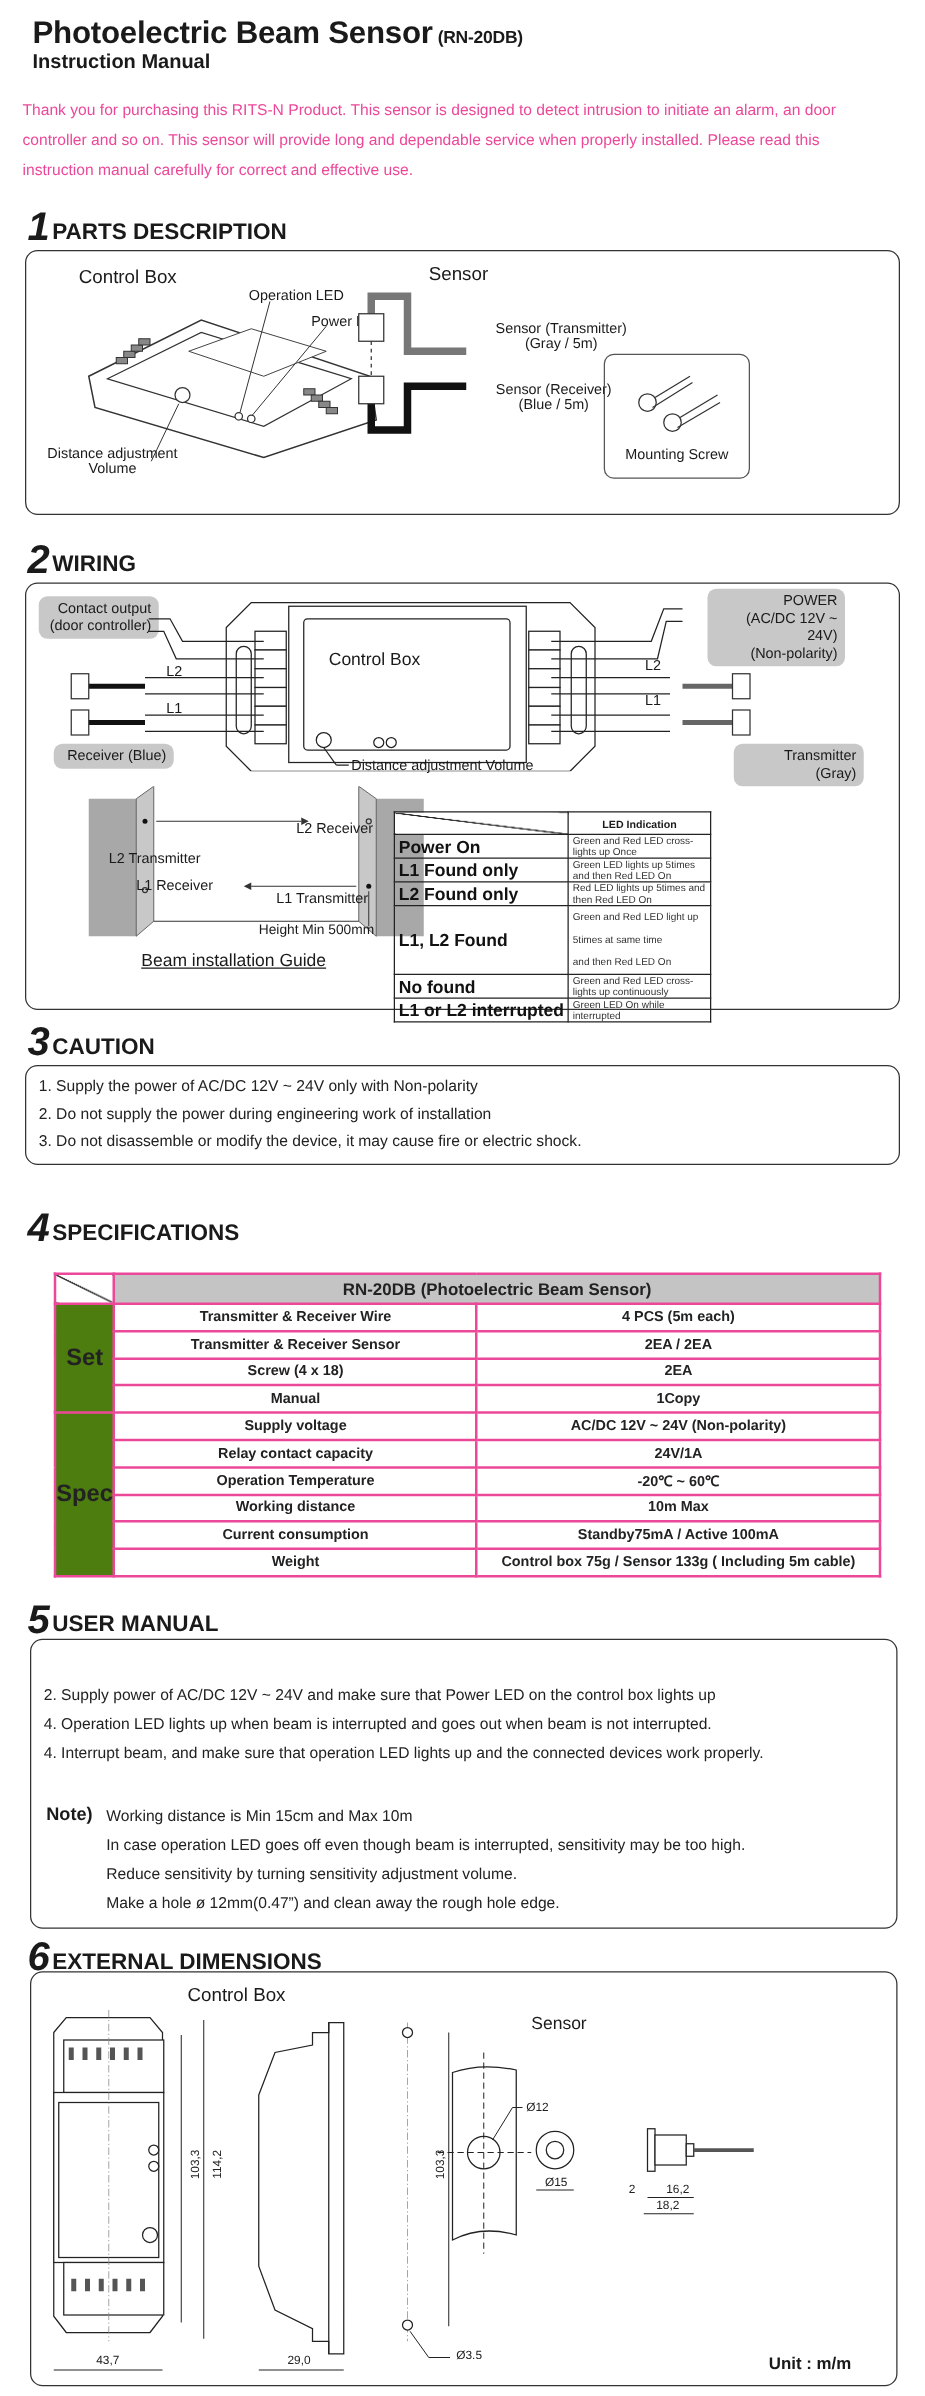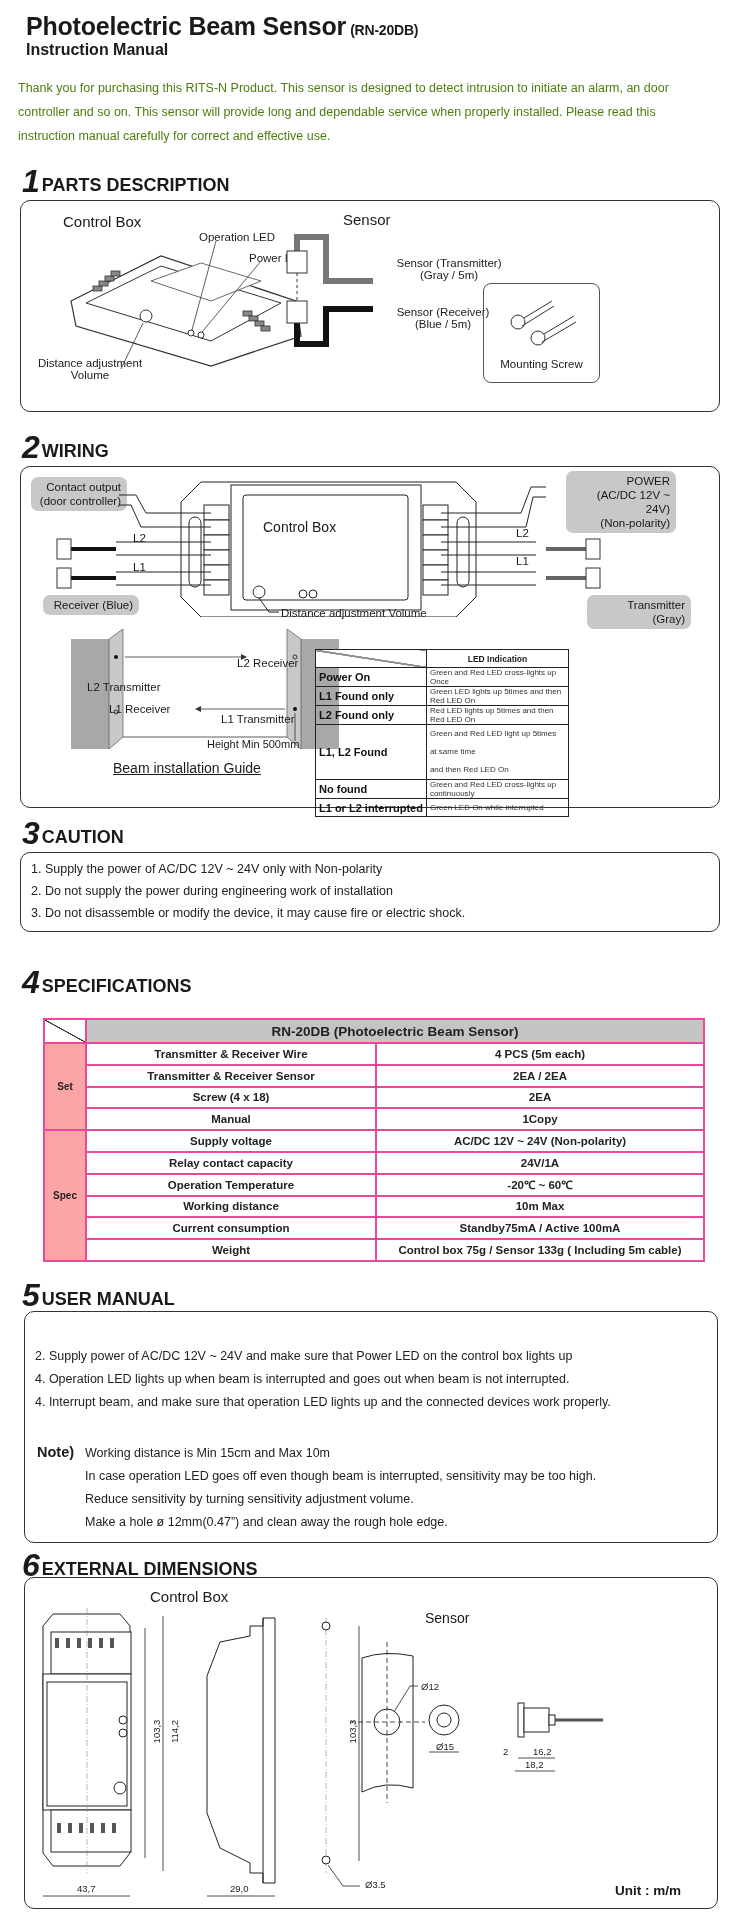--- a/index.html
+++ b/index.html
@@ -4,50 +4,50 @@
 <style>
   * { box-sizing: border-box; margin: 0; padding: 0; }
   html, body { width: 740px; height: 1917px; background: #ffffff; overflow: hidden; }
   body { position: relative; font-family: "Liberation Sans", sans-serif; color: #1a1a1a; }
   .abs { position: absolute; }
 
   
   .title { left: 26px; top: 12px; font-size: 25px; font-weight: bold; letter-spacing: -0.2px; }
   .title .model { font-size: 14px; font-weight: bold; margin-left: 4px; text-align: center; }
   .subtitle { left: 26px; top: 41px; font-size: 16px; font-weight: bold; }
-  .intro { left: 18px; top: 76px; width: 700px; font-size: 12.5px; line-height: 24px; color: #4d7c0f; }
+  .intro { left: 18px; top: 76px; width: 700px; font-size: 12.5px; line-height: 24px; color: #ec4899; }
 
   
   .sec-head { left: 22px; font-weight: bold; display: flex; align-items: flex-end; }
   .sec-head .num { font-size: 32px; font-style: italic; line-height: 30px; font-weight: bold; }
   .sec-head .lbl { font-size: 18px; line-height: 20px; margin-left: 2px; margin-bottom: 1px; }
 
   .box { border: 1.5px solid #333; border-radius: 10px; background: #fff; }
 
   
   .lbl-md { font-size: 14px; }
   .lbl-sm { font-size: 11.5px; }
   .center { text-align: center; }
 
   .gray-tag { background: #c8c8c8; border-radius: 7px; font-size: 11.5px; text-align: right; line-height: 14px; padding: 3px 6px; }
 
   
   table.led { border-collapse: collapse; font-size: 8px; }
   table.led td { border: 1.3px solid #222; padding: 0 3px; height: 18px; color: #333; }
-  table.led td.k { font-weight: bold; font-size: 11px; color: #111; white-space: nowrap; }
+  table.led td.k { font-weight: bold; font-size: 14px; color: #111; white-space: nowrap; }
   table.led th { border: 1.3px solid #222; font-size: 8.5px; height: 18px; }
 
   
   .list-item { font-size: 12.5px; color: #222; position: absolute; }
 
   
   table.spec { border-collapse: collapse; font-size: 11.5px; font-weight: bold; color: #222; }
   table.spec td, table.spec th { border: 2px solid #ec4899; text-align: center; height: 21.8px; }
   table.spec th { background: #c4c4c4; font-size: 13.5px; height: 24px; }
-  table.spec td.grp { background: #fca5a5; font-size: 10px; width: 42px; }
+  table.spec td.grp { background: #4d7c0f; font-size: 19px; width: 42px; }
   table.spec { border: 2px solid #222; }
 
   .note-k { font-size: 14.5px; font-weight: bold; }
   .note-t { font-size: 12.5px; color: #222; }
 
   .dim { font-size: 9.5px; color: #222; }
   .dimline { stroke: #222; stroke-width: 0.8; fill: none; }
 </style>
 </head>
 <body>

